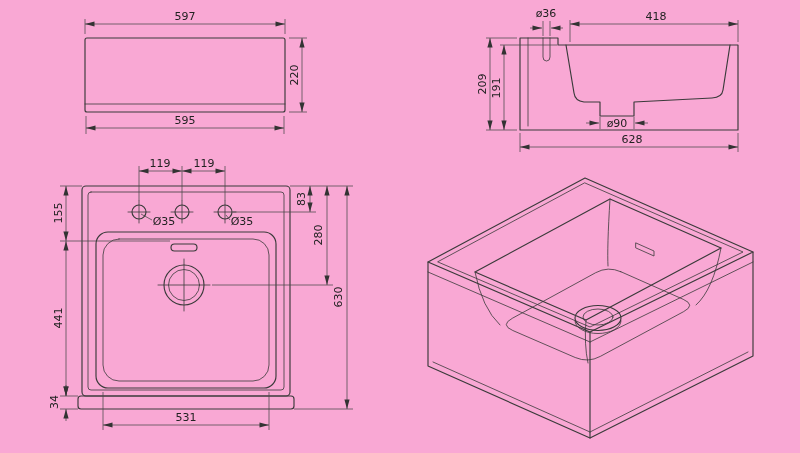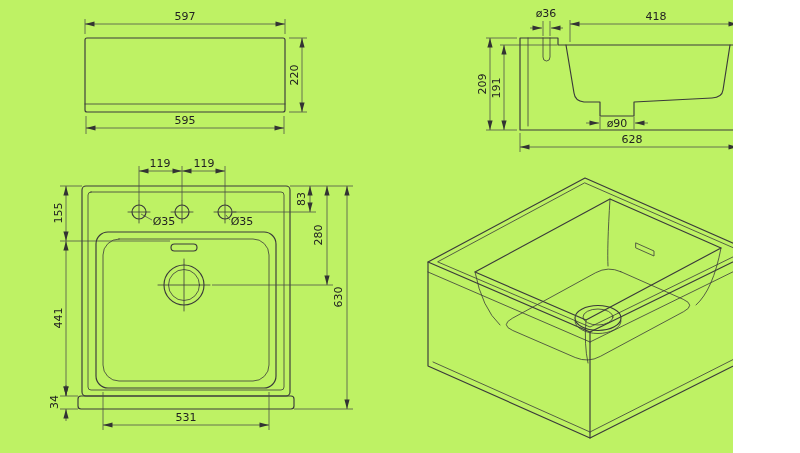--- a/index.html
+++ b/index.html
@@ -1,16 +1,16 @@
 <!DOCTYPE html>
 <html><head>
 <meta charset="utf-8">
 <style>
   html,body{margin:0;padding:0;background:#fff}
-  .canvas{width:733px;height:453px;background:#bef264;position:relative;overflow:hidden}
+  .canvas{width:800px;height:453px;background:#f9a8d4;position:relative;overflow:hidden}
   svg{display:block}
   text{font-family:"DejaVu Sans","Liberation Sans",sans-serif;font-size:11px;fill:#222}
   .ln{stroke:#3a3a3a;stroke-width:1.15;fill:none;stroke-linejoin:round;stroke-linecap:round}
   .lnthin{stroke:#3a3a3a;stroke-width:0.8;fill:none;stroke-linecap:round}
   .dim{stroke:#484848;stroke-width:0.75;fill:none}
 </style>
 </head>
 <body>
 
 <div class="canvas">

